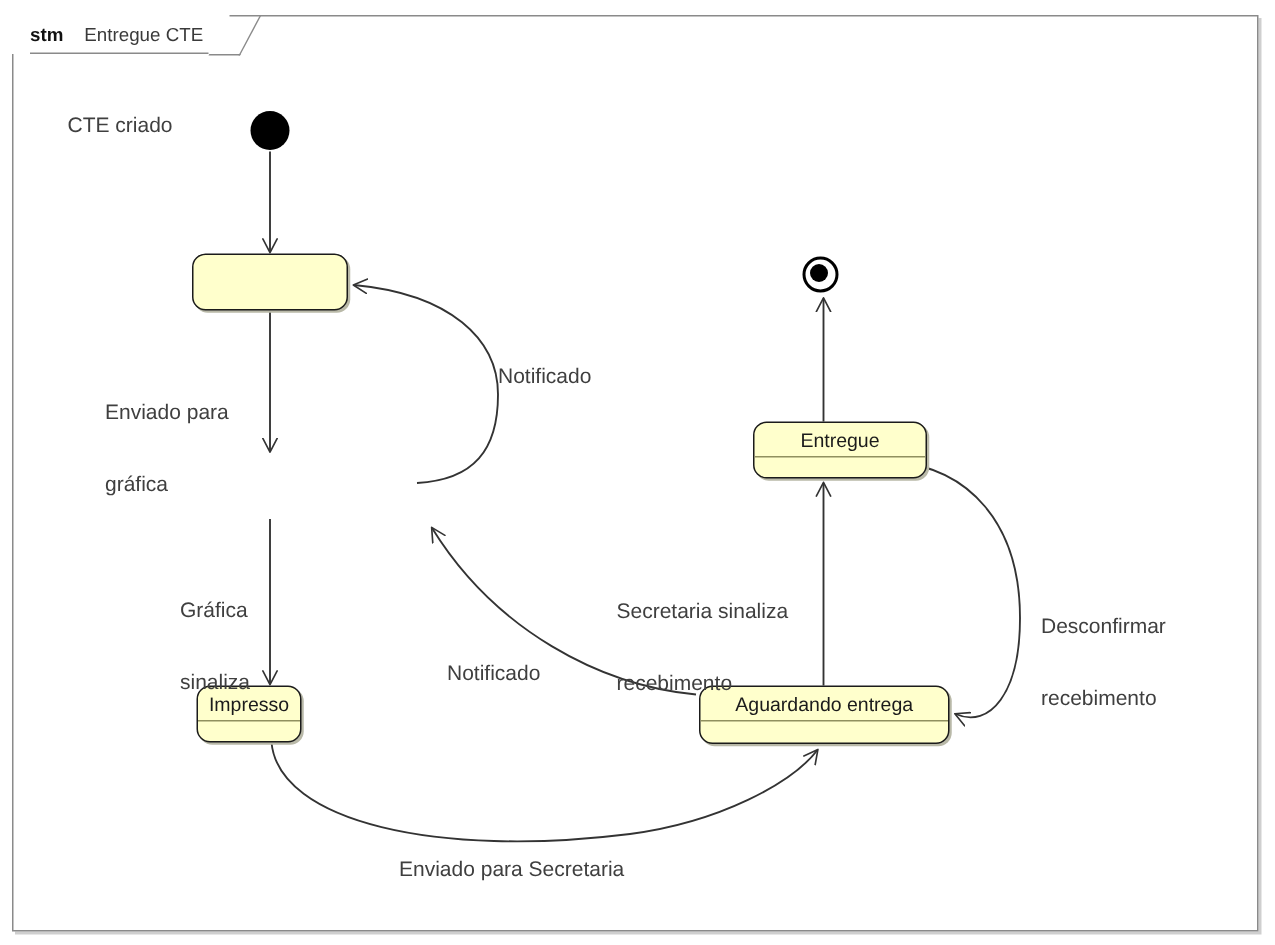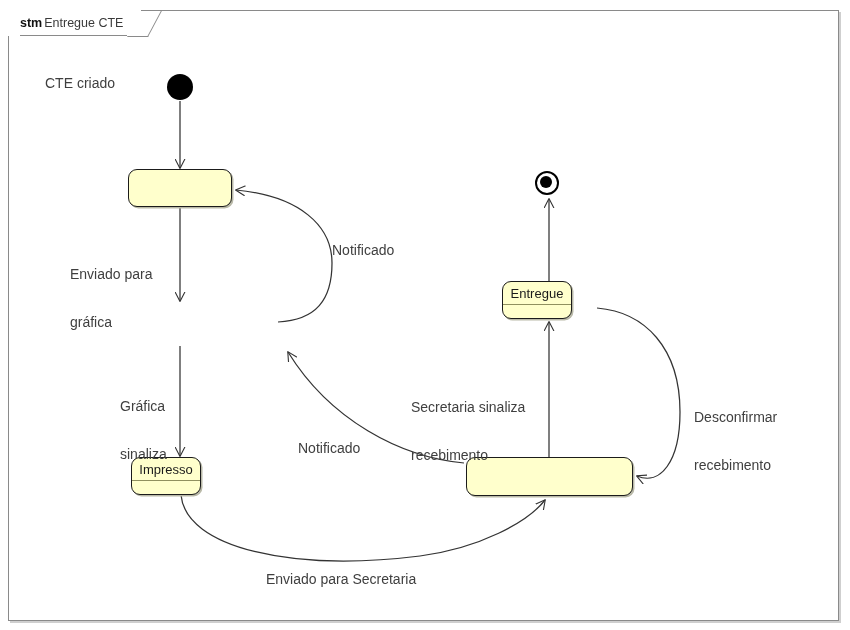--- a/index.html
+++ b/index.html
@@ -40,21 +40,21 @@
   #frame-tab .tab-body {
     height: 26px;
     display: flex;
     align-items: center;
     padding-right: 4px;
     border-bottom: 1px solid #8a8a8a;
   }
   #frame-tab .kw {
     font-weight: bold;
     color: #111;
-    margin-right: 2px;
+    margin-right: 14px;
     font-size: 12.5px;
   }
   #frame-tab .tab-corner {
     width: 14px; height: 26px;
     position: relative;
   }
   #frame-tab .tab-corner::before {
     content: "";
     position: absolute;
     left: 0; top: 0;
@@ -181,24 +181,25 @@
     <div class="compartment"></div>
   </div>
 
 
   <div class="state" style="left:131px; top:457px; width:70px; height:38px;">
     <div class="name">Impresso</div>
     <div class="compartment"></div>
   </div>
 
   <div class="state" style="left:466px; top:457px; width:167px; height:39px;">
-    <div class="compartment"></div>
-  </div>
-
-  <div class="state" style="left:502px; top:281px; width:70px; height:38px;">
+    <div class="name">Aguardando entrega</div>
+    <div class="compartment"></div>
+  </div>
+
+  <div class="state" style="left:502px; top:281px; width:116px; height:38px;">
     <div class="name">Entregue</div>
     <div class="compartment"></div>
   </div>
 
   <div class="edge-label" style="left:45px; top:75px;">CTE criado</div>
 
   <div class="edge-label" style="left:70px; top:234px;">
     <div>Enviado para</div>
     <div>gráfica</div>
   </div>

